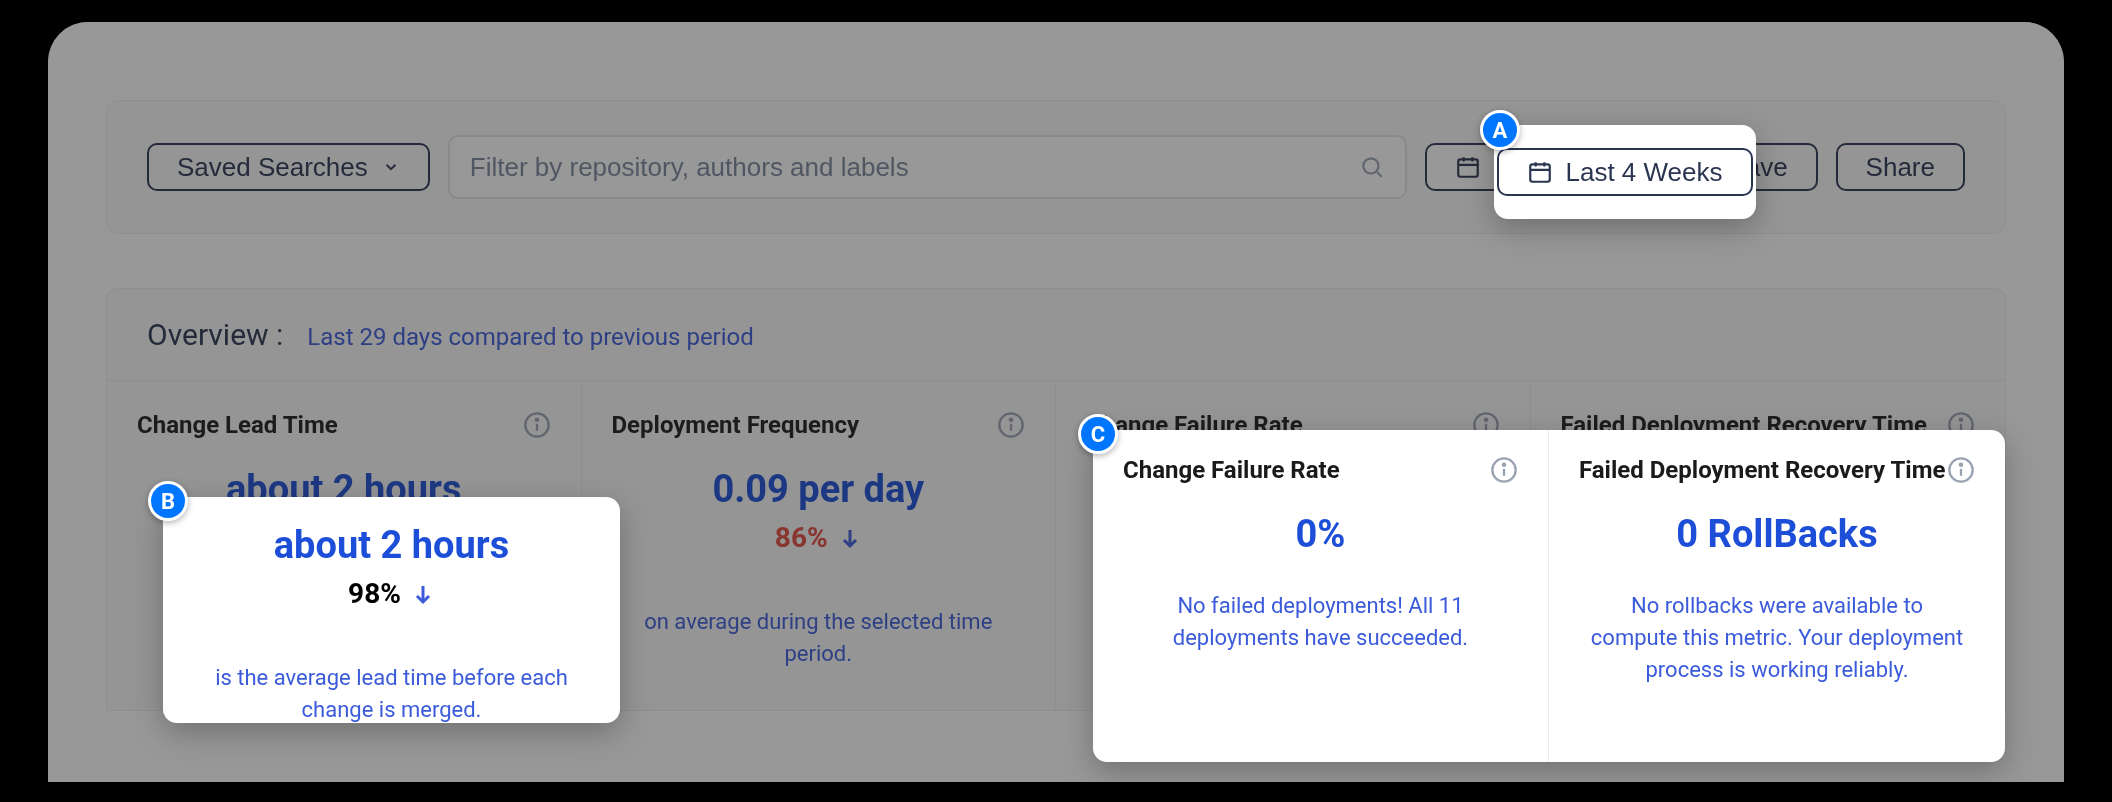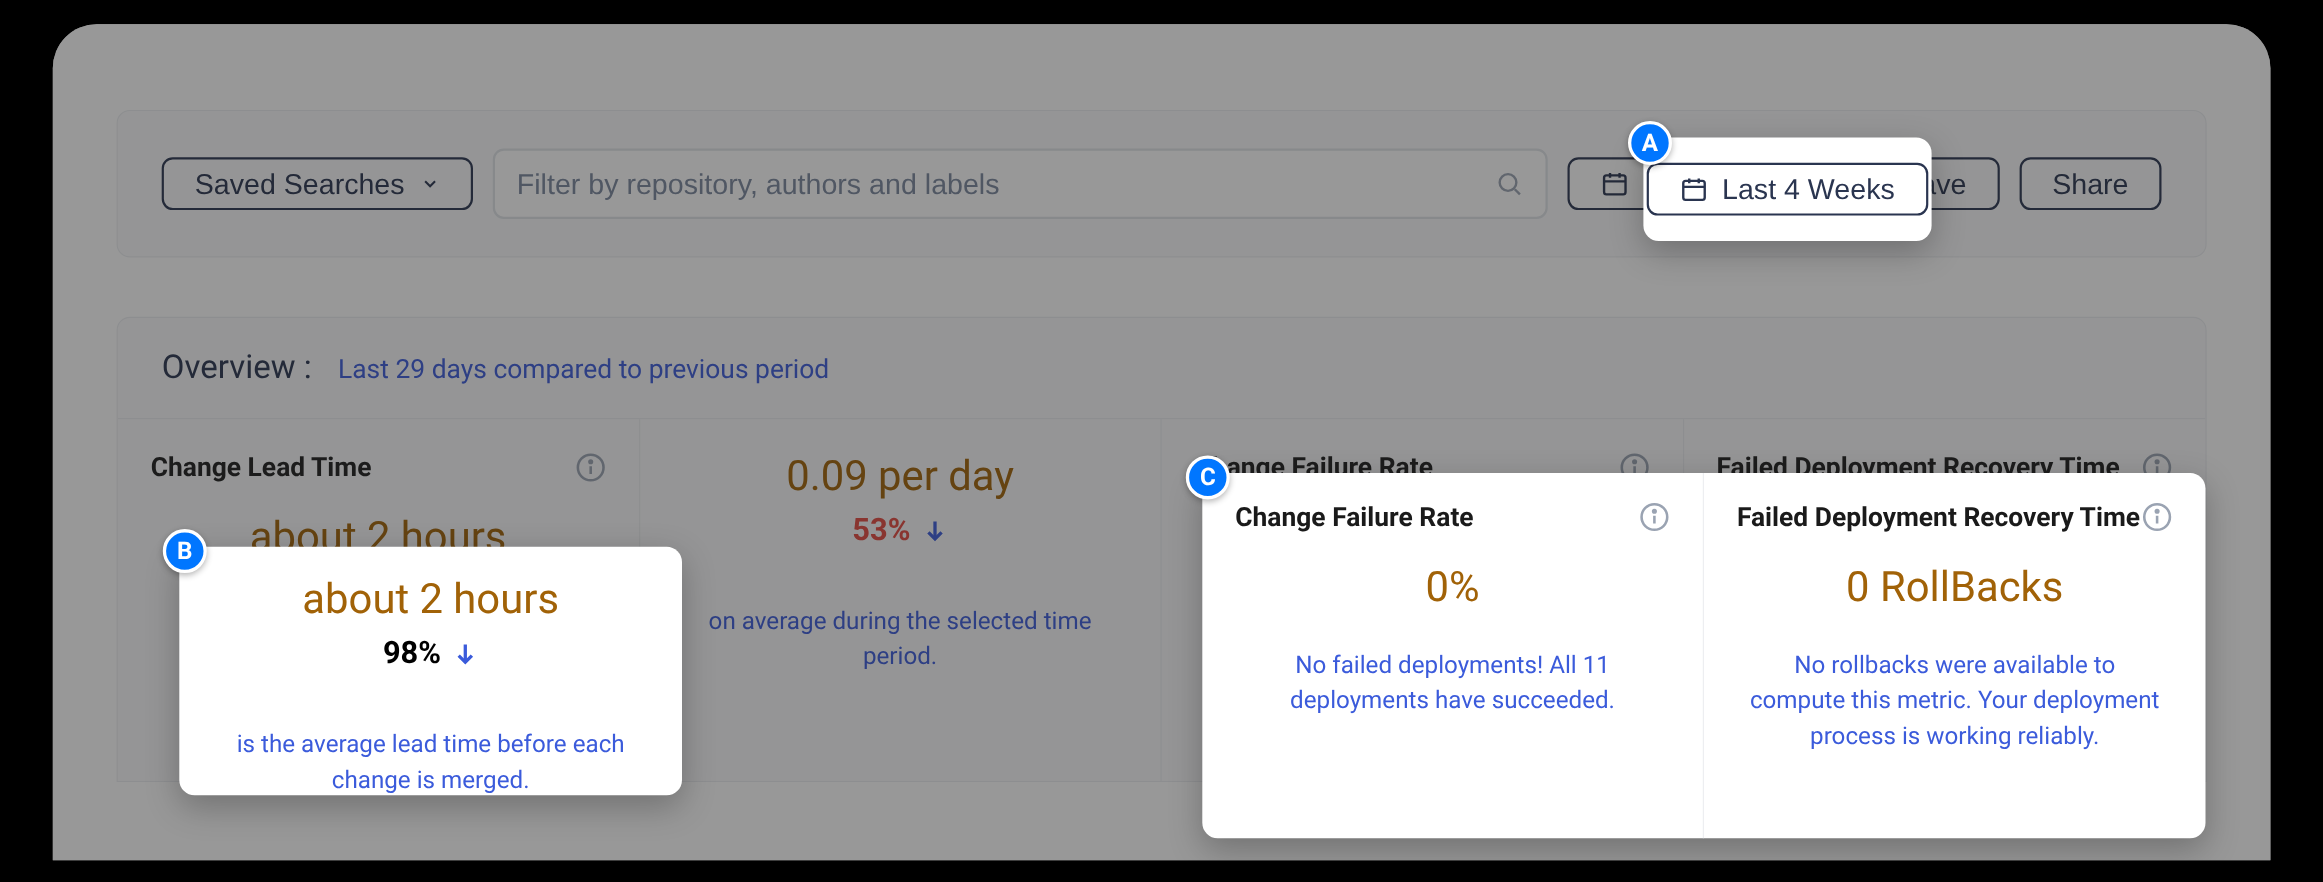--- a/index.html
+++ b/index.html
@@ -128,22 +128,22 @@
     font-weight: 700;
     color: #1a1a1a;
     text-align: left;
   }
   .info-icon {
     width: 28px; height: 28px;
     color: #9aa3b2;
   }
   .card-value {
     font-size: 38px;
-    font-weight: 400;
-    color: #a16207;
+    font-weight: 700;
+    color: #1d4ed8;
     margin-bottom: 10px;
   }
   .card-delta {
     font-size: 28px;
     font-weight: 700;
     display: inline-flex;
     align-items: center;
     gap: 10px;
     margin-bottom: 18px;
   }
@@ -312,23 +312,33 @@
                 <svg width="24" height="24" viewBox="0 0 24 24" fill="none" stroke="currentColor" stroke-width="3">
                     <line x1="12" y1="4" x2="12" y2="20"></line>
                     <polyline points="6 14 12 20 18 14"></polyline>
                   </svg>
               </span>
             </div>
             <div class="card-desc">is the average lead time before each change is merged.</div>
           </div>
 
           <div class="card">
+            <div class="card-head">
+              <div class="card-title">Deployment Frequency</div>
+              <span class="info-icon">
+                <svg viewBox="0 0 24 24" fill="none" stroke="currentColor" stroke-width="2">
+                    <circle cx="12" cy="12" r="10"></circle>
+                    <line x1="12" y1="11" x2="12" y2="17"></line>
+                    <circle cx="12" cy="7.5" r="1" fill="currentColor"></circle>
+                  </svg>
+              </span>
+            </div>
             <div class="card-value">0.09 per day</div>
             <div class="card-delta delta-red">
-              <span>53%</span>
+              <span>86%</span>
               <span class="delta-arrow">
                 <svg width="24" height="24" viewBox="0 0 24 24" fill="none" stroke="currentColor" stroke-width="3">
                     <line x1="12" y1="4" x2="12" y2="20"></line>
                     <polyline points="6 14 12 20 18 14"></polyline>
                   </svg>
               </span>
             </div>
             <div class="card-desc">on average during the selected time period.</div>
           </div>
 

